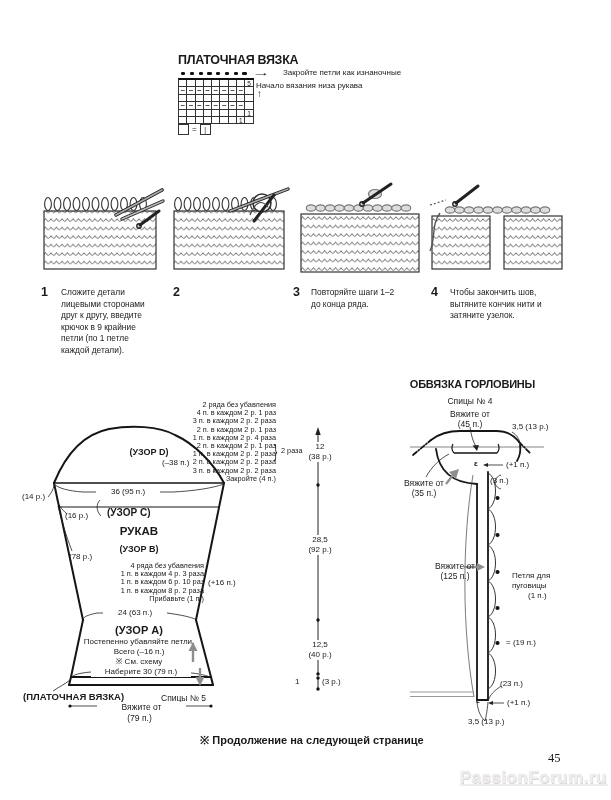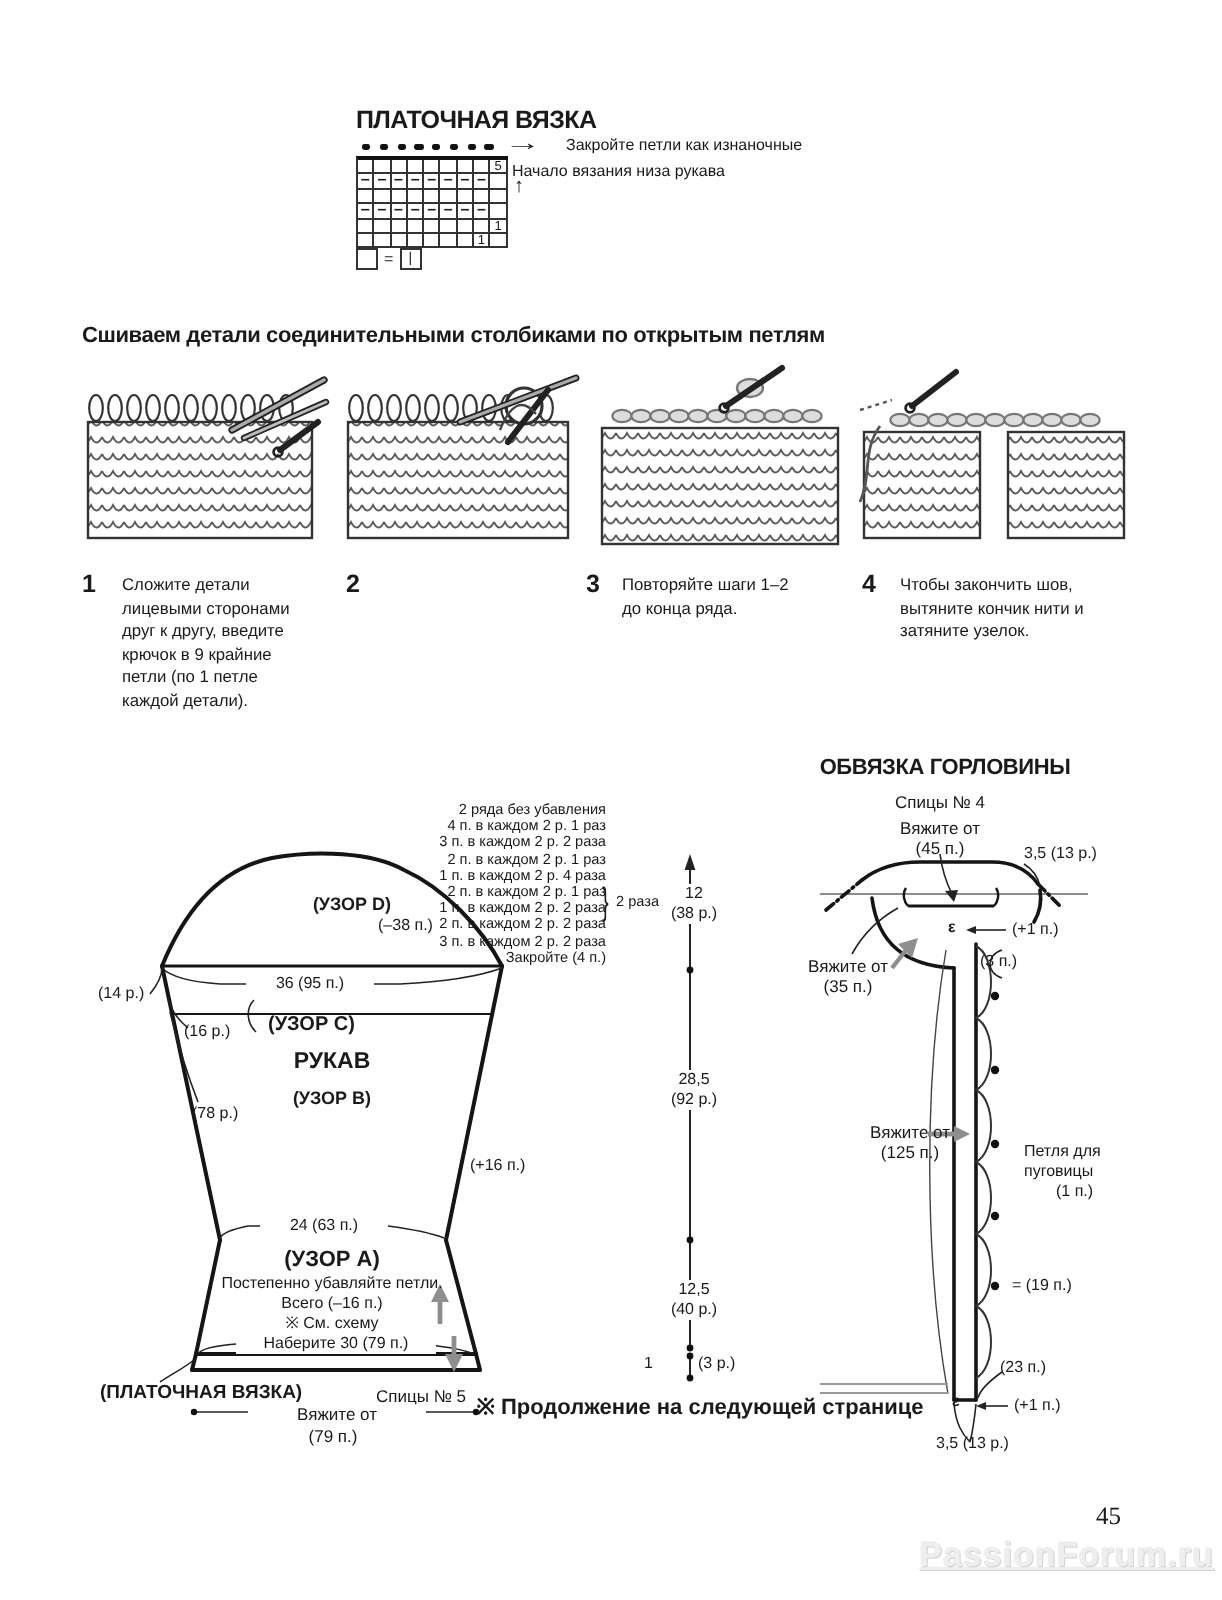--- a/index.html
+++ b/index.html
@@ -141,21 +141,20 @@
       <div class="gc-cell"></div>
     </div>
   <div class="lbl" style="left:256px;top:81px">Начало вязания низа рукава</div>
   <div class="lbl" style="left:257px;top:89px;font-size:10px">↑</div>
   <div class="gc-legend">
     <span class="leg-box"></span>
     <span class="leg-eq">=</span>
     <span class="leg-box">|</span>
   </div>
 
-  <div class="lbl bold" style="left:41px;top:163px;font-size:11px;letter-spacing:-0.2px">Сшиваем детали соединительными столбиками по открытым петлям</div>
 
   <svg width="125" height="92" style="left:40px;top:183px" viewBox="0 0 125 92">
     <rect x="4" y="28" width="112" height="58" fill="url(#knit)" stroke="#333" stroke-width="1.2"></rect>
     <use href="#loops" transform="translate(0,21)"></use>
     <path d="M76,32 L122,7" stroke="#222" stroke-width="3.6" stroke-linecap="round"></path>
     <path d="M76,32 L122,7" stroke="#aaa" stroke-width="1.8" stroke-linecap="round"></path>
     <path d="M82,36 L123,18" stroke="#222" stroke-width="3.2" stroke-linecap="round"></path>
     <path d="M82,36 L123,18" stroke="#bbb" stroke-width="1.5" stroke-linecap="round"></path>
     <path d="M100,42 L119,28" stroke="#222" stroke-width="3" stroke-linecap="round"></path>
     <circle cx="99" cy="43" r="2.2" fill="none" stroke="#222" stroke-width="1.4"></circle>
@@ -190,21 +189,21 @@
   </svg>
 
   <div class="stepnum" style="left:41px;top:285px">1</div>
   <div class="steptext" style="left:61px;top:287px;width:96px">Сложите детали лицевыми сторонами друг к другу, введите крючок в 9 крайние петли (по 1 петле каждой детали).</div>
   <div class="stepnum" style="left:173px;top:285px">2</div>
   <div class="stepnum" style="left:293px;top:285px">3</div>
   <div class="steptext" style="left:311px;top:287px;width:94px">Повторяйте шаги 1–2 до конца ряда.</div>
   <div class="stepnum" style="left:431px;top:285px">4</div>
   <div class="steptext" style="left:450px;top:287px;width:102px">Чтобы закончить шов, вытяните кончик нити и затяните узелок.</div>
 
-  <div style="position:absolute;left:48px;top:385px;width:335px;height:345px">
+  <div style="position:absolute;left:21px;top:385px;width:335px;height:345px">
     <svg width="335" height="345" style="left:0;top:0" viewBox="0 0 335 345">
       <g fill="none" stroke="#151515" stroke-width="2" stroke-linecap="round">
         <path d="M33,98 C42,76 58,50 88,44 C110,40 138,41 154,50 C174,59 193,79 203,98"></path>
         <path d="M33,98 L62,235"></path>
           <path d="M203,98 L175,235"></path>
         <path d="M62,235 L50,292"></path>
           <path d="M175,235 L190,292"></path>
         <path d="M50,292 L190,292"></path>
           <path d="M48,300 L192,300"></path>
         <path d="M50,292 L48,300"></path>
@@ -267,20 +266,27 @@
     <div class="lbl" style="left:260px;top:61px;font-size:7.3px">2 раза</div>
     <div class="lbl bold ctr" style="left:98px;top:62px;width:60px;font-size:9px">(УЗОР D)</div>
     <div class="lbl" style="left:141px;top:73px">(–38 п.)</div>
     <div class="lbl ctr wbg" style="left:75px;top:102px;width:60px">36 (95 п.)</div>
     <div class="lbl" style="left:1px;top:107px">(14 р.)</div>
     <div class="lbl" style="left:44px;top:126px">(16 р.)</div>
     <div class="lbl bold" style="left:86px;top:123px;font-size:10px">(УЗОР C)</div>
     <div class="lbl bold ctr" style="left:90px;top:141px;width:56px;font-size:11.5px">РУКАВ</div>
     <div class="lbl bold ctr" style="left:88px;top:159px;width:60px;font-size:9px">(УЗОР B)</div>
     <div class="lbl" style="left:48px;top:167px">(78 р.)</div>
+    <div class="lbl shaping" style="left:43px;top:177px;width:140px">
+      <div>4 ряда без убавления</div>
+      <div>1 п. в каждом 4 р. 3 раза</div>
+      <div>1 п. в каждом 6 р. 10 раз</div>
+      <div>1 п. в каждом 8 р. 2 раза</div>
+      <div>Прибавьте (1 п.)</div>
+    </div>
     <div class="lbl" style="left:187px;top:193px">(+16 п.)</div>
     <div class="lbl ctr wbg" style="left:82px;top:223px;width:60px">24 (63 п.)</div>
     <div class="lbl bold ctr" style="left:88px;top:240px;width:60px;font-size:11px">(УЗОР A)</div>
     <div class="lbl ctr" style="left:40px;top:252px;width:156px">Постепенно убавляйте петли.</div>
     <div class="lbl ctr" style="left:40px;top:262px;width:156px">Всего (–16 п.)</div>
     <div class="lbl ctr" style="left:40px;top:272px;width:156px">※ См. схему</div>
     <div class="lbl ctr wbg" style="left:70px;top:282px;width:96px">Наберите 30 (79 п.)</div>
     <div class="lbl bold" style="left:2px;top:307px;font-size:9.5px">(ПЛАТОЧНАЯ ВЯЗКА)</div>
     <div class="lbl" style="left:140px;top:308px;font-size:8.5px">Спицы № 5</div>
     <div class="lbl ctr wbg" style="left:76px;top:317px;width:85px;font-size:8.5px">Вяжите от</div>
@@ -356,17 +362,17 @@
     <div class="lbl" style="left:152px;top:196px">Петля для</div>
     <div class="lbl" style="left:152px;top:206px">пуговицы</div>
     <div class="lbl" style="left:168px;top:216px">(1 п.)</div>
     <div class="lbl" style="left:146px;top:263px">= (19 п.)</div>
     <div class="lbl" style="left:140px;top:304px">(23 п.)</div>
     <div class="lbl bold" style="left:116px;top:321px;font-size:8px">ε</div>
     <div class="lbl" style="left:147px;top:323px">(+1 п.)</div>
     <div class="lbl" style="left:108px;top:342px">3,5 (13 р.)</div>
   </div>
 
-  <div class="footer-note" style="left:200px;top:695px;width:300px;text-align:center">※ Продолжение на следующей странице</div>
+  <div class="footer-note" style="left:200px;top:732px;width:300px;text-align:left">※ Продолжение на следующей странице</div>
   <div id="pageno" style="left:548px;top:751px">45</div>
   <div id="watermark" style="right:4px;top:768px">PassionForum.ru</div>
 
 </div>
 
 </body></html>

